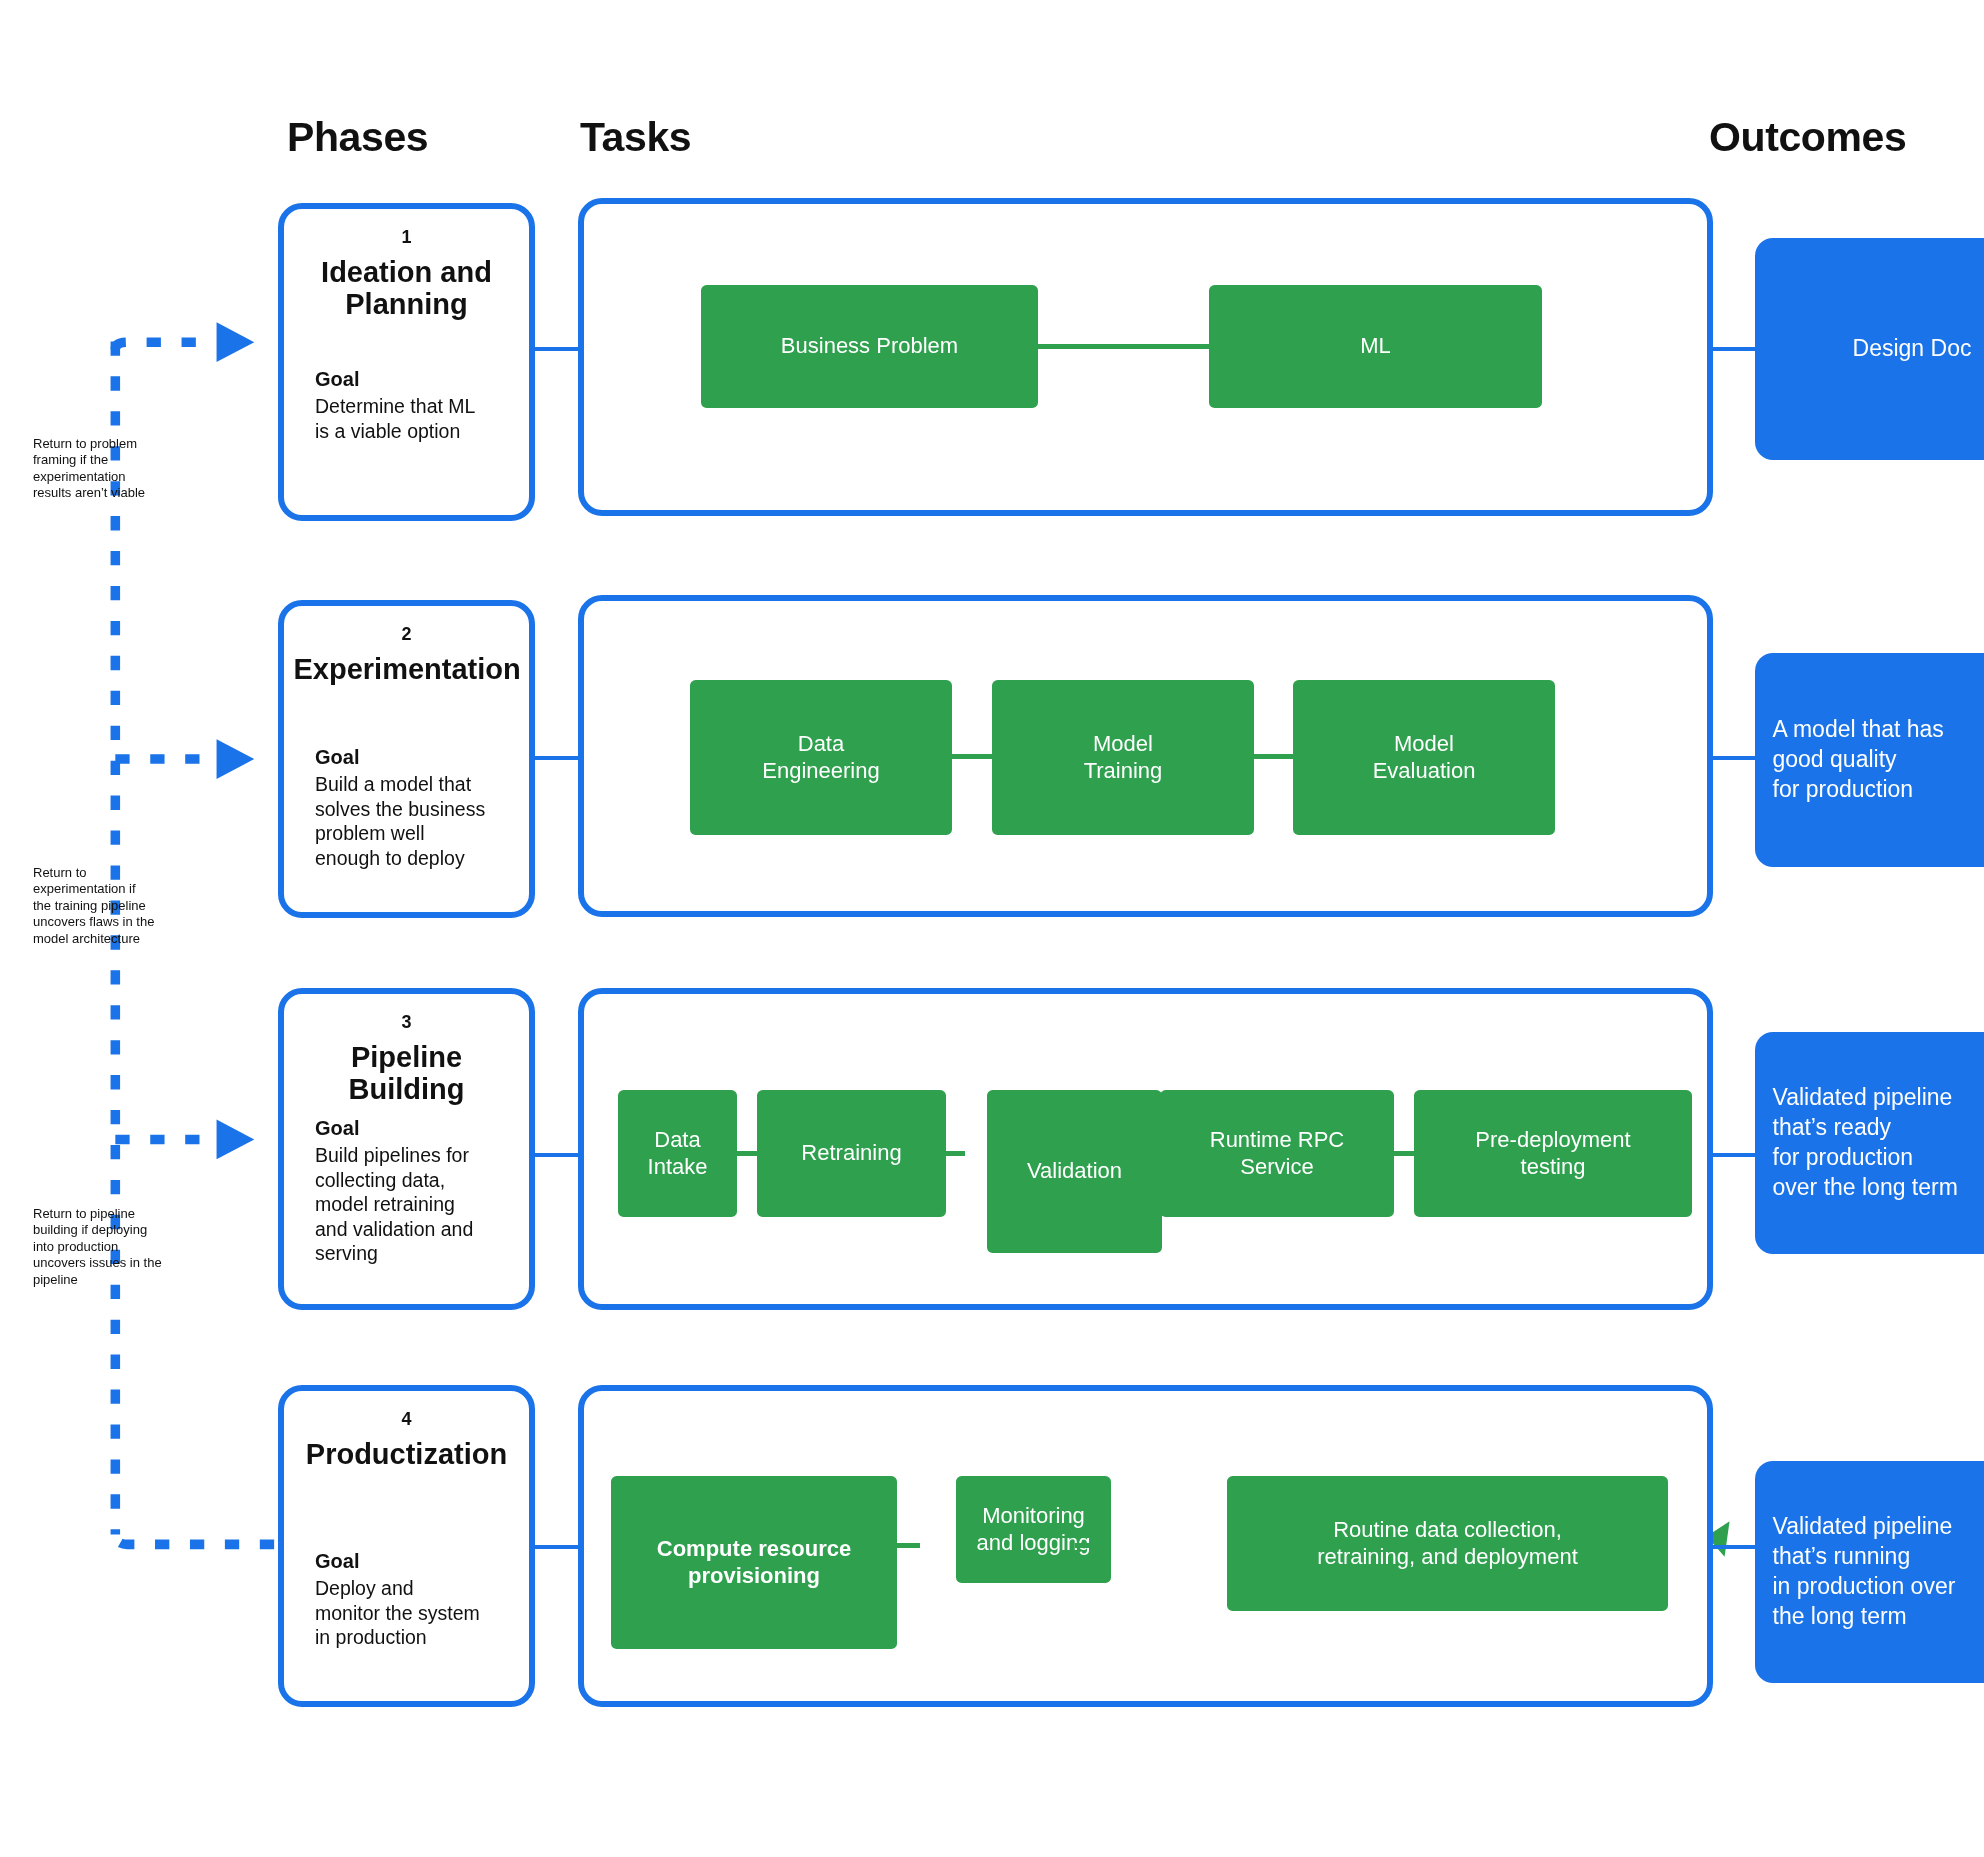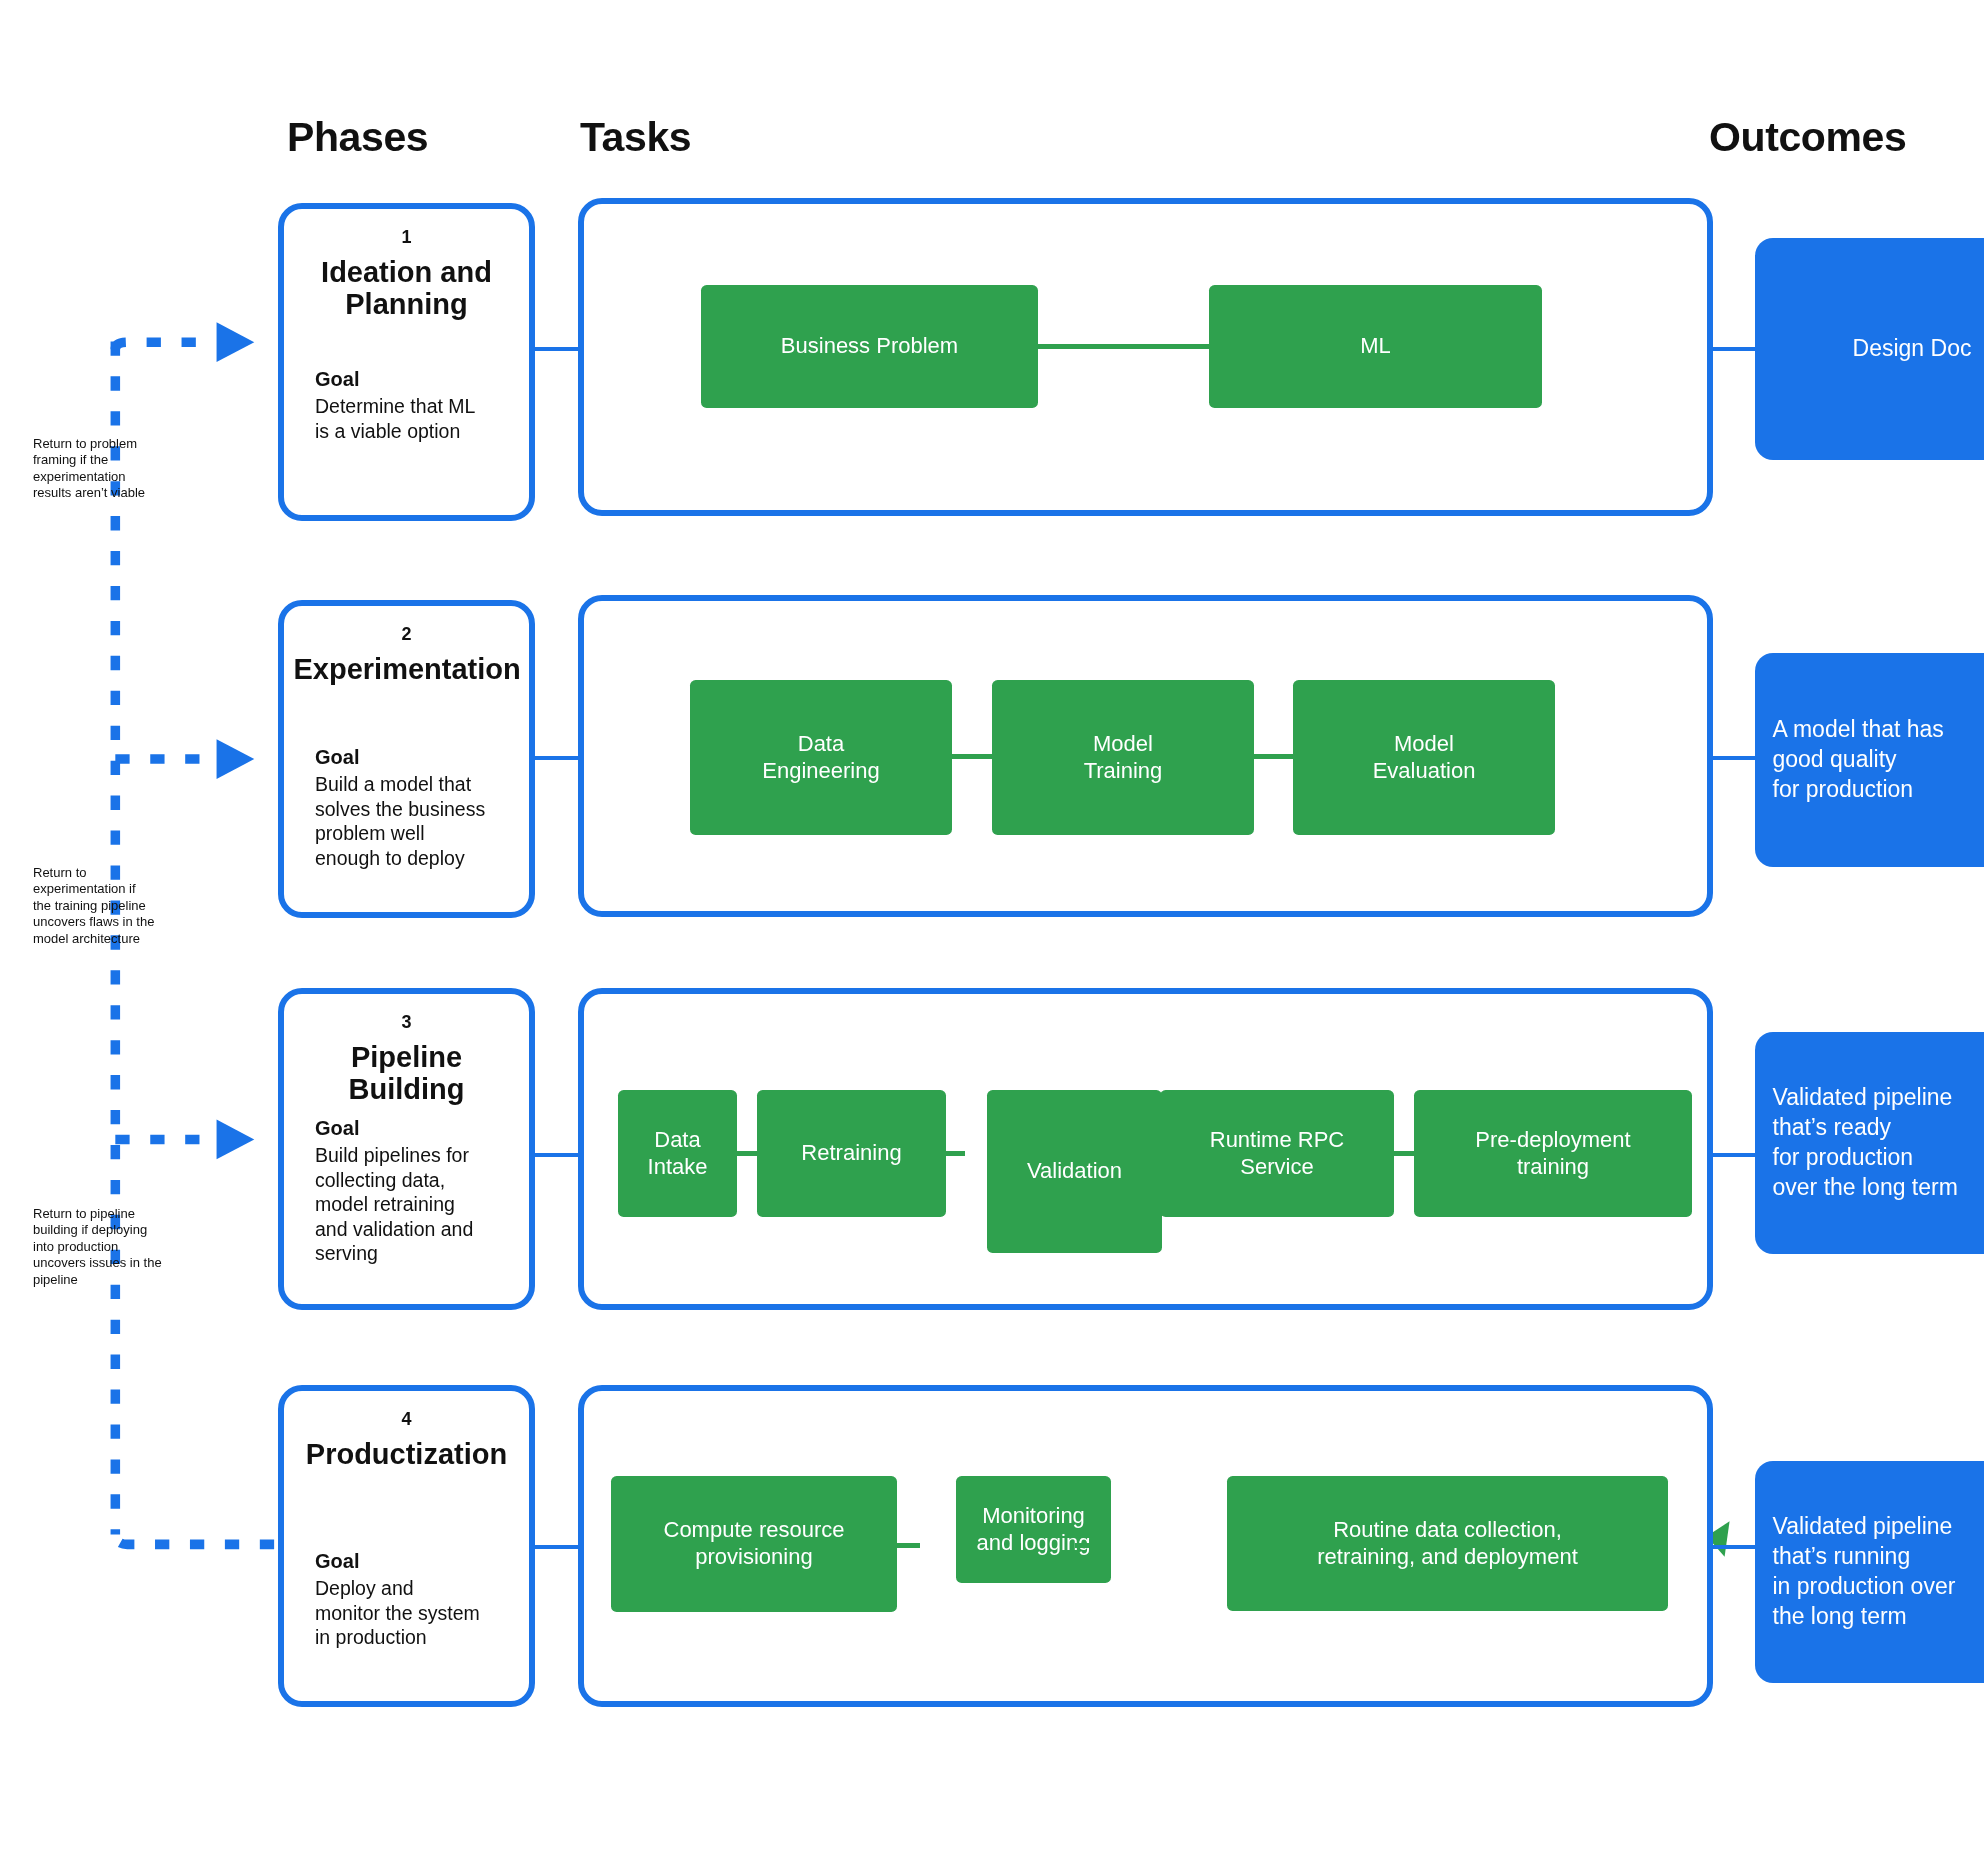--- a/index.html
+++ b/index.html
@@ -277,21 +277,21 @@
 Intake</div>
   <div class="gconn" style="left:737px;top:1151px;width:20px;"></div>
   <div class="gbox center" style="left:757px;top:1090px;width:189px;height:127px;">Retraining</div>
   <div class="gconn" style="left:945px;top:1151px;width:20px;"></div>
   <div class="gbox center" style="left:987px;top:1090px;width:175px;height:163px;">Validation</div>
   <div class="gconn" style="left:1140px;top:1151px;width:20px;"></div>
   <div class="gbox center" style="left:1160px;top:1090px;width:234px;height:127px;">Runtime RPC
 Service</div>
   <div class="gconn" style="left:1394px;top:1151px;width:20px;"></div>
   <div class="gbox center" style="left:1414px;top:1090px;width:278px;height:127px;">Pre-deployment
-training</div>
+testing</div>
 
   <div class="bconn" style="left:1713px;top:1153px;width:44px;"></div>
   <div class="obox" style="left:1755px;top:1032px;width:314px;height:222px;">Validated pipeline
 that’s ready
 for production
 over the long term</div>
 
   <div class="phase-card" style="left:278px;top:1385px;width:257px;height:322px;">
     <div class="phase-num" style="top:18px;">4</div>
     <div class="phase-title" style="top:47px;">Productization</div>
@@ -299,21 +299,21 @@
       <div class="goal-label">Goal</div>
       <div class="goal-text">Deploy and
 monitor the system
 in production</div>
     </div>
   </div>
   <div class="bconn" style="left:535px;top:1545px;width:44px;"></div>
 
   <div class="task-card" style="left:578px;top:1385px;width:1135px;height:322px;">
   </div>
-  <div class="gbox center" style="left:611px;top:1476px;width:286px;height:136px;">Compute  resource
+  <div class="gbox center" style="left:611px;top:1476px;width:286px;height:173px;font-weight:bold;">Compute  resource
 provisioning</div>
   <div class="gconn" style="left:896px;top:1543px;width:24px;"></div>
   <div class="gbox center" style="left:920px;top:1476px;width:155px;height:107px;margin-left:36px;">Monitoring
 and logging</div>
   <div class="gconn" style="left:1075px;top:1543px;width:24px;"></div>
   <div class="gbox center" style="left:1227px;top:1476px;width:441px;height:135px;">Routine data collection,
 retraining, and deployment</div>
 
   <div class="bconn" style="left:1713px;top:1545px;width:44px;"></div>
   <div class="obox" style="left:1755px;top:1461px;width:314px;height:222px;">Validated pipeline

